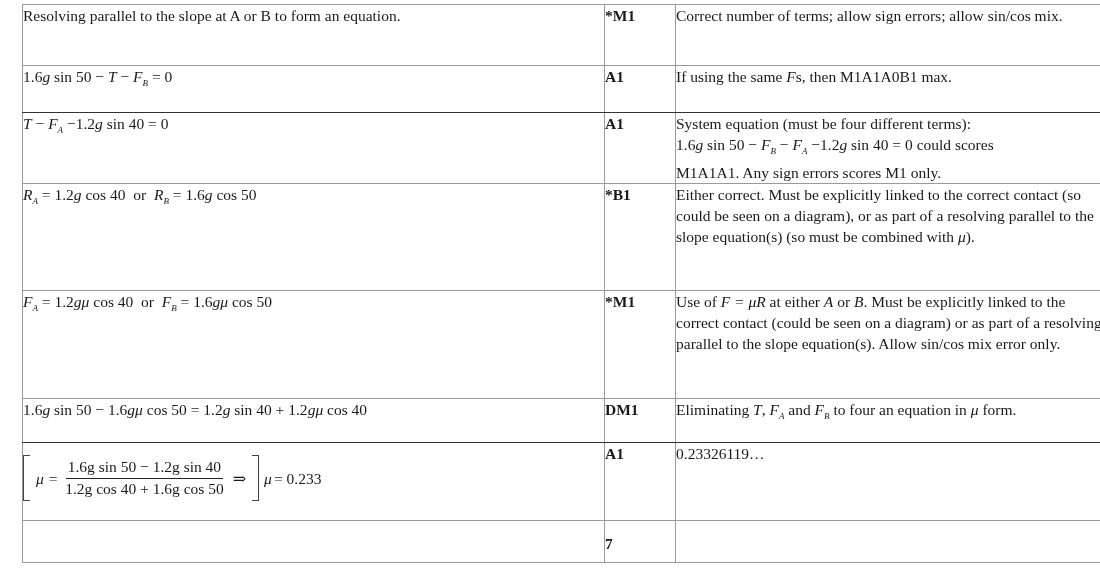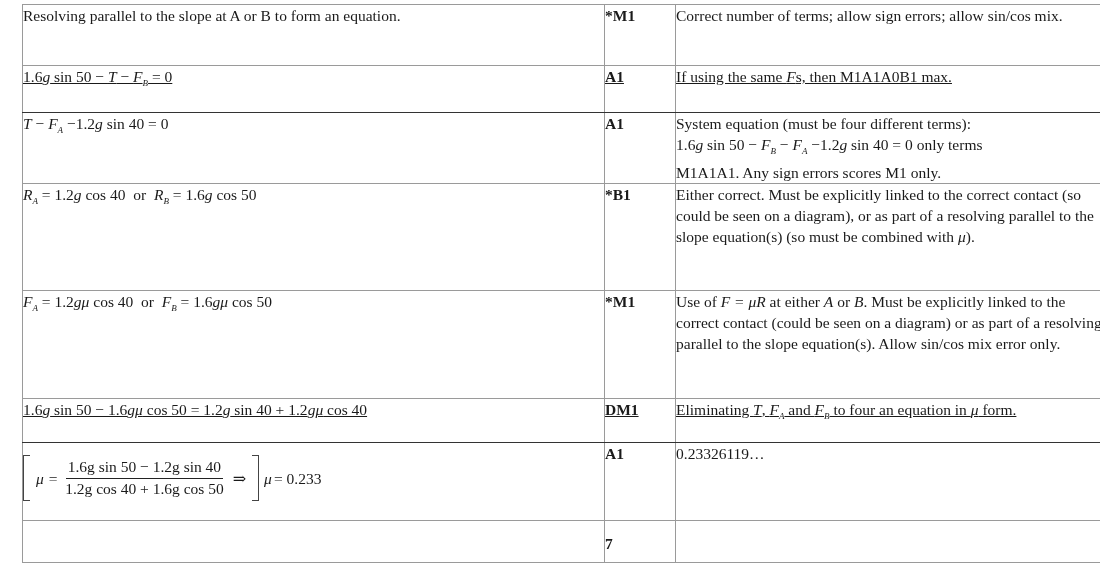--- a/index.html
+++ b/index.html
@@ -20,21 +20,21 @@
     padding: 0;
     font-size: 15.5px;
     line-height: 21px;
   }
   col.c1 { width: 582px; }
   col.c2 { width: 71px; }
   col.c3 { width: 437px; }
   td.work { padding: 10px 0 0 1px; }
   td.mark { text-align: left; font-weight: bold; padding: 10px 4px 0 0; font-size: 15px; }
   td.note { padding: 10px 4px 0 4px; font-size: 15.5px; line-height: 21px; }
-  tr.thick td { border-bottom: 1.6px solid #333; text-decoration: underline; }
+  tr.thick td { border-bottom: 1.6px solid #333; }
   .math { font-family: "Liberation Serif", "DejaVu Serif", serif; white-space: nowrap; }
   .it { font-style: italic; }
   sub.s { font-size: 9px; font-style: italic; vertical-align: -4px; }
   .frac-wrap { display: inline-flex; align-items: center; gap: 2px; margin-top: 8px; }
   .bracket { display: inline-block; width: 6px; height: 44px; border: 1.2px solid #444; }
   .bracket.l { border-right: none; margin-right: 4px; }
   .bracket.r { border-left: none; margin-left: 4px; margin-right: 3px; }
   .frac { display: inline-flex; flex-direction: column; align-items: center; margin: 0 3px; }
   .frac .num { border-bottom: 1px solid #222; padding: 0 2px 1px 2px; line-height: 20px; }
   .frac .den { padding: 0 2px 0 2px; line-height: 20px; }
@@ -78,21 +78,21 @@
 
       <tr style="height:66px">
         <td class="work">
           <span class="math"><span class="it">T</span><span> − </span><span class="it">F</span><sub class="s">A</sub><span> −1.2</span><span class="it">g</span><span> sin 40 = 0</span></span>
         </td>
         <td class="mark">
           <span>A1</span>
         </td>
         <td class="note">
           <div>System equation (must be four different terms):</div>
-          <div class="math"><span>1.6</span><span class="it">g</span><span> sin 50 − </span><span class="it">F</span><sub class="s">B</sub><span> − </span><span class="it">F</span><sub class="s">A</sub><span> −1.2</span><span class="it">g</span><span> sin 40 = 0</span><span> only terms</span></div>
+          <div class="math"><span>1.6</span><span class="it">g</span><span> sin 50 − </span><span class="it">F</span><sub class="s">B</sub><span> − </span><span class="it">F</span><sub class="s">A</sub><span> −1.2</span><span class="it">g</span><span> sin 40 = 0</span><span> could scores</span></div>
           <div>M1A1A1. Any sign errors scores M1 only.</div>
         </td>
       </tr>
 
       <tr style="height:107px">
         <td class="work">
           <span class="math"><span class="it">R</span><sub class="s">A</sub><span> = 1.2</span><span class="it">g</span><span> cos 40</span><span style="white-space:pre">  or  </span><span class="it">R</span><sub class="s">B</sub><span> = 1.6</span><span class="it">g</span><span> cos 50</span></span>
         </td>
         <td class="mark">
           <span>*B1</span>

